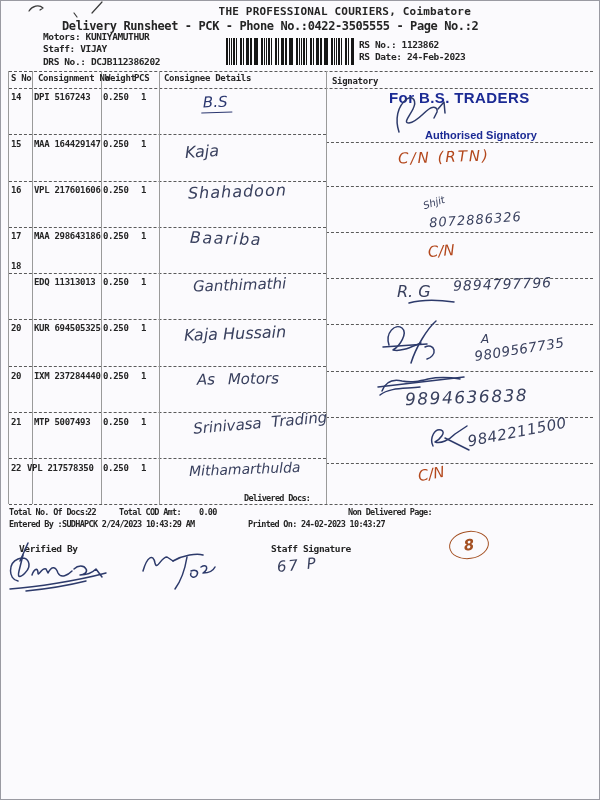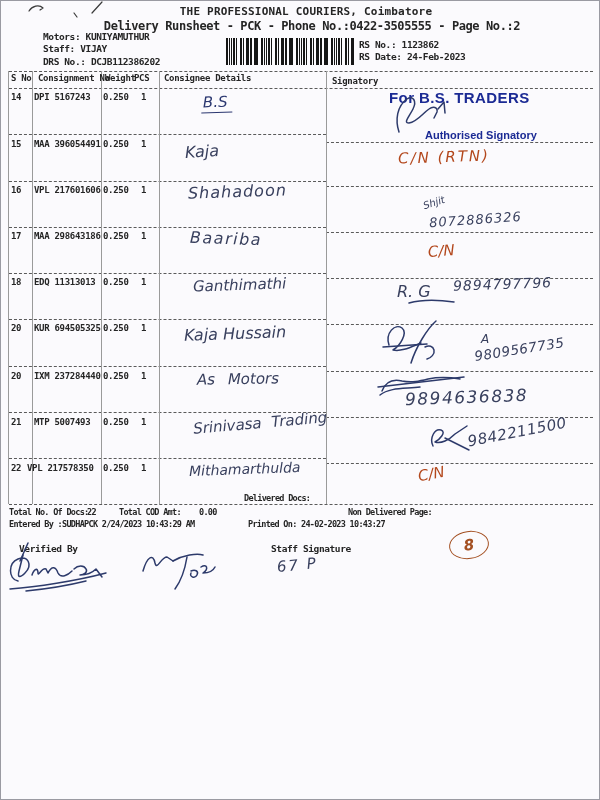--- a/index.html
+++ b/index.html
@@ -2,22 +2,22 @@
 <html><head>
 <meta charset="utf-8">
 <style>
   html,body{margin:0;padding:0;background:#e8e8ec;}
   #page{position:relative;width:600px;height:800px;margin:0 auto;background:#fbfafd;
         border:1px solid #9a9aa2;box-sizing:border-box;overflow:hidden;
         font-family:"DejaVu Sans Mono",monospace;}
   .pr{position:absolute;font-family:"DejaVu Sans Mono",monospace;font-weight:bold;
       font-size:9px;letter-spacing:-0.3px;color:#252525;white-space:pre;line-height:1.1;}
   .pr-sm{font-size:8.5px;letter-spacing:-0.7px;}
-  .t1{font-size:11px;letter-spacing:0.2px;text-align:center;}
-  .t2{font-size:12px;letter-spacing:-0.4px;text-align:center;}
+  .t1{font-size:11px;letter-spacing:0.2px;text-align:right;}
+  .t2{font-size:12px;letter-spacing:-0.4px;}
   .meta{font-size:9.5px;letter-spacing:-0.4px;}
   .hw{position:absolute;font-family:"DejaVu Sans",sans-serif;font-style:italic;
       color:#39405e;white-space:pre;line-height:1;}
   .hw-blue{color:#2b3770;}
   .hw-red{color:#b3471c;}
   .hline{position:absolute;height:0;border-top:1px dashed #5a5a5a;}
   .vline{position:absolute;width:0;border-left:1px solid #9a9a9a;}
   .stamp{position:absolute;font-family:"Liberation Sans",sans-serif;font-weight:bold;
          color:#1b2a94;white-space:pre;}
   .barcode{position:absolute;left:225px;top:37px;width:128px;height:27px;
@@ -92,42 +92,42 @@
   <div class="pr" style="left:140px;top:92px">1</div>
   <div class="hw hw-blue" style="left:200px;top:94px;font-size:15px;border-bottom:1.4px solid #2b3770;padding:0 4px 2px 2px;transform:rotate(-2deg)">B.S</div>
   <div class="stamp" style="left:388px;top:88px;font-size:15px;letter-spacing:0.4px">For B.S. TRADERS</div>
   <svg class="ink" style="left:392px;top:93px;width:55px;height:42px" viewBox="0 0 55 42">
     <path d="M6 38 C2 26 4 12 14 5 C20 1 24 7 20 15 C16 23 10 29 16 29 C24 28 30 19 36 15 C40 12 45 13 44 18 L41 24"></path>
     <path d="M45 15 l6 -7 l1 11"></path>
   </svg>
   <div class="stamp" style="left:424px;top:128px;font-size:11px">Authorised Signatory</div>
 
   <div class="pr" style="left:10px;top:139px">15</div>
-  <div class="pr" style="left:33px;top:139px">MAA 396054491</div>
+  <div class="pr" style="left:33px;top:139px">MAA 164429147</div>
   <div class="pr" style="left:102px;top:139px">0.250</div>
   <div class="pr" style="left:140px;top:139px">1</div>
   <div class="hw" style="left:184px;top:143px;font-size:16px;transform:rotate(-3deg)">Kaja</div>
   <div class="hw hw-red" style="left:397px;top:149px;font-size:15px;letter-spacing:2px;transform:rotate(-2deg)">C/N (RTN)</div>
 
   <div class="pr" style="left:10px;top:185px">16</div>
   <div class="pr" style="left:33px;top:185px">VPL 217601606</div>
   <div class="pr" style="left:102px;top:185px">0.250</div>
   <div class="pr" style="left:140px;top:185px">1</div>
   <div class="hw" style="left:187px;top:183px;font-size:16px;letter-spacing:1px;transform:rotate(-2deg)">Shahadoon</div>
   <div class="hw" style="left:422px;top:197px;font-size:10px;transform:rotate(-18deg)">Shjit</div>
   <div class="hw" style="left:428px;top:212px;font-size:13px;letter-spacing:1px;transform:rotate(-4deg)">8072886326</div>
 
   <div class="pr" style="left:10px;top:231px">17</div>
   <div class="pr" style="left:33px;top:231px">MAA 298643186</div>
   <div class="pr" style="left:102px;top:231px">0.250</div>
   <div class="pr" style="left:140px;top:231px">1</div>
   <div class="hw" style="left:189px;top:230px;font-size:16px;letter-spacing:1.5px;transform:rotate(2deg)">Baariba</div>
   <div class="hw hw-red" style="left:427px;top:243px;font-size:15px;transform:rotate(-4deg)">C/N</div>
 
-  <div class="pr" style="left:10px;top:277px">18</div>
+  <div class="pr" style="left:10px;top:261px">18</div>
   <div class="pr" style="left:33px;top:277px">EDQ 11313013</div>
   <div class="pr" style="left:102px;top:277px">0.250</div>
   <div class="pr" style="left:140px;top:277px">1</div>
   <div class="hw" style="left:192px;top:277px;font-size:15px;transform:rotate(-2deg)">Ganthimathi</div>
   <div class="hw" style="left:396px;top:283px;font-size:16px">R. G</div>
   <svg class="ink" style="left:408px;top:297px;width:46px;height:8px" viewBox="0 0 46 8">
       <path d="M0 5 C14 1 32 2 45 4"></path>
     </svg>
   <div class="hw" style="left:452px;top:276px;font-size:14px;letter-spacing:1px;transform:rotate(-2deg)">9894797796</div>
 

